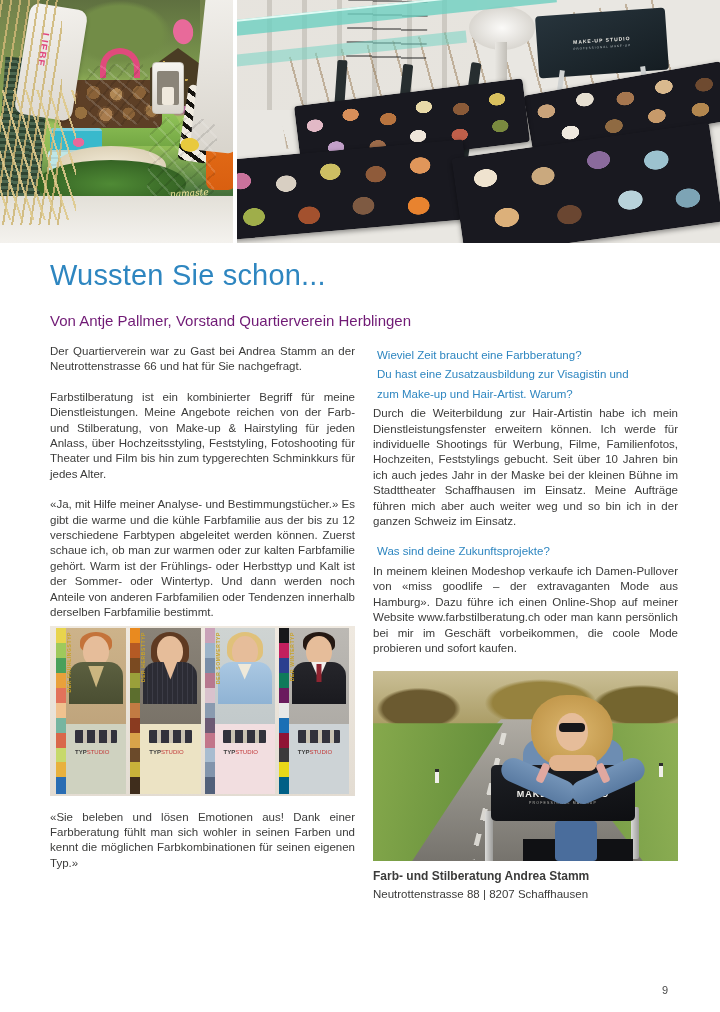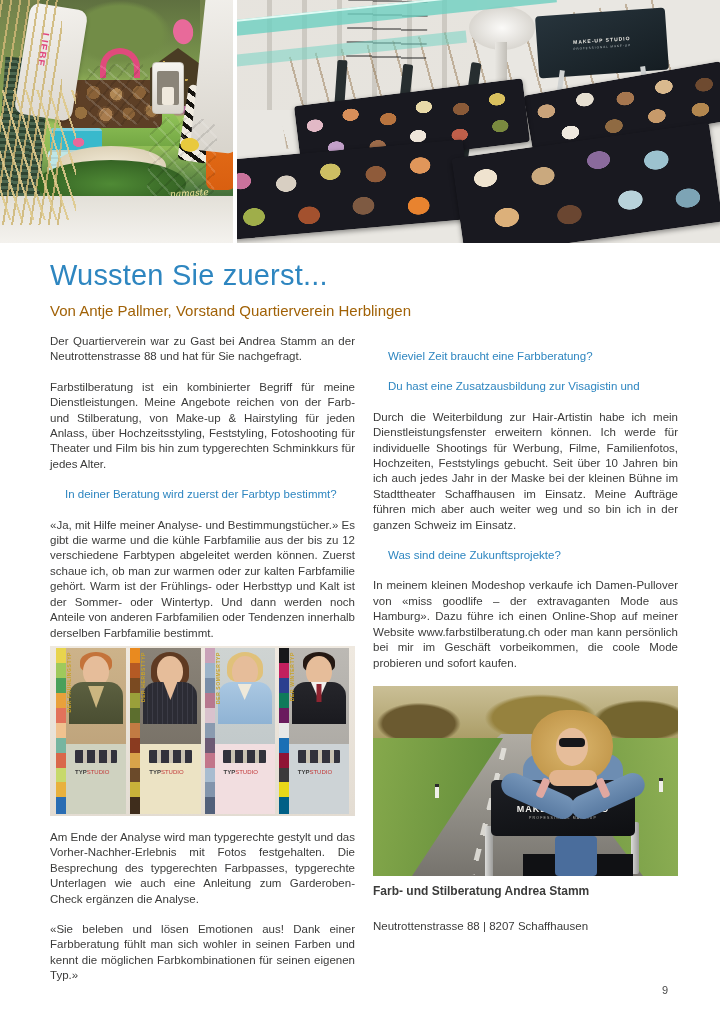--- a/index.html
+++ b/index.html
@@ -136,25 +136,25 @@
       radial-gradient(18px 14px at 88% 72%, #7da4b5 0 66%, transparent 70%); }
 
   
   .caption-strip { position:absolute; left:0; top:213px; width:720px; height:30px;
     background:rgba(255,255,255,.85); display:flex; align-items:center; padding-left:50px; z-index:5; }
   .caption-strip span { font-size:13px; font-weight:bold; color:#3b3b3a; }
 
   
   .article { position:absolute; left:0; top:243px; width:720px; }
   .title { margin:16px 50px 0; font-size:29px; font-weight:400; color:#2e86c0; letter-spacing:.2px; }
-  .byline { margin:10px 50px 0; font-size:15px; color:#a16207; }
+  .byline { margin:20px 50px 0; font-size:15px; color:#701a75; }
   .columns { display:flex; gap:18px; margin:15px 42px 0 50px; }
   .col { width:305px; }
   .col p { font-size:11.5px; line-height:15.4px; color:#3b3b3a; text-align:justify; margin:0 0 15px; }
-  .col .sec { font-size:11.5px; line-height:15.4px; color:#2e86c0; margin:15px; font-weight:400; }
+  .col .sec { font-size:11.5px; line-height:15.4px; color:#2e86c0; margin:4px; font-weight:400; }
 
   
   .fig-types { position:relative; width:305px; height:170px; margin:5px 0 14px; background:linear-gradient(180deg,#efe9e0,#e3dcd2); display:flex; gap:4px; padding:2px 6px; overflow:hidden; }
   .type-panel { position:relative; flex:1; display:flex; overflow:hidden; background:#777; }
   .type-strip { width:10px; height:100%; }
   .strip-spring { background:linear-gradient(180deg,#e8d44d 0 9%,#9fc95c 9% 18%,#4ba05a 18% 27%,#e9a13b 27% 36%,#e2725b 36% 45%,#f0c28f 45% 54%,#76b5a0 54% 63%,#d9684a 63% 72%,#c7d96b 72% 81%,#e8b13e 81% 90%,#2a6db3 90% 100%); }
   .strip-autumn { background:linear-gradient(180deg,#e98a1f 0 9%,#b55a24 9% 18%,#7a4a21 18% 27%,#9aa03a 27% 36%,#5c6e2e 36% 45%,#c27b43 45% 54%,#8a3b20 54% 63%,#d9a34a 63% 72%,#6b4a2a 72% 81%,#c9b23a 81% 90%,#3f2d1c 90% 100%); }
   .strip-summer { background:linear-gradient(180deg,#c9a2b8 0 9%,#9db4c9 9% 18%,#7a8ea8 18% 27%,#b7788f 27% 36%,#d9c2cd 36% 45%,#8a9bb0 45% 54%,#6d5a74 54% 63%,#c2758a 63% 72%,#a8bcd0 72% 81%,#8294ac 81% 90%,#52607a 90% 100%); }
   .strip-winter { background:linear-gradient(180deg,#17171a 0 9%,#c21f5e 9% 18%,#2b3f8f 18% 27%,#0e7a5a 27% 36%,#6a1b5e 36% 45%,#e8e8e8 45% 54%,#1b6fb5 54% 63%,#8f1436 63% 72%,#3a3a3c 72% 81%,#e8d818 81% 90%,#005f86 90% 100%); }
   .type-body { position:relative; flex:1; }
@@ -213,21 +213,21 @@
   .a-face { position:absolute; left:183px; top:42px; width:32px; height:38px; background:#e6bd9a; border-radius:50%; z-index:6; }
   .a-glasses { position:absolute; left:186px; top:52px; width:26px; height:9px; background:#17171a; border-radius:4px; z-index:7; }
   .a-arm { position:absolute; width:78px; height:24px; background:linear-gradient(180deg,#7494b8,#5a7ba2); border-radius:12px; z-index:6; }
   .a-cuff { position:absolute; width:8px; height:20px; background:#e0a8a0; border-radius:3px; z-index:7; }
   .a-hands { position:absolute; left:176px; top:84px; width:48px; height:16px; background:#e2b48e; border-radius:8px; z-index:7; }
   .a-torso { position:absolute; left:150px; top:68px; width:100px; height:40px; background:#6d8db2; border-radius:16px 16px 0 0; z-index:3; }
   .a-jeans { position:absolute; left:182px; top:150px; width:42px; height:40px; background:#4a6d9c; z-index:4; border-radius:4px; }
 
   
   .contact { margin-top:2px; }
-  .contact .c-name { font-size:12px; font-weight:bold; color:#3b3b3a; margin-bottom:20px; }
+  .contact .c-name { font-size:12px; font-weight:bold; color:#3b3b3a; margin-bottom:3px; }
   .contact .c-line { font-size:11.5px; color:#3b3b3a; line-height:16px; }
   .pagenum { position:absolute; right:52px; bottom:16px; font-size:11px; color:#4a4a4a; }
 </style>
 </head>
 <body>
 
 <div class="page">
 
   <div class="hero">
     <div class="photo photo-left">
@@ -275,29 +275,28 @@
       <div class="abs tray tray-b"></div>
       <div class="abs tray tray-a"></div>
       <div class="abs tray tray-c"></div>
       <div class="abs tray tray-d"></div>
       <div class="abs glass1"></div>
       <div class="abs glass2"></div>
     </div>
   </div>
 
   <div class="article">
-    <h1 class="title">Wussten Sie zuerst...</h1>
+    <h1 class="title">Wussten Sie schon...</h1>
     <div class="byline">Von Antje Pallmer, Vorstand Quartierverein Herblingen</div>
 
     <div class="columns">
 
       <div class="col">
-        <p>Der Quartierverein war zu Gast bei Andrea Stamm an der Neutrottenstrasse 88 und hat für Sie nachgefragt.</p>
+        <p>Der Quartierverein war zu Gast bei Andrea Stamm an der Neutrottenstrasse 66 und hat für Sie nachgefragt.</p>
         <p>Farbstilberatung ist ein kombinierter Begriff für meine Dienstleistungen. Meine Angebote reichen von der Farb- und Stilberatung, von Make-up &amp; Hairstyling für jeden Anlass, über Hochzeitsstyling, Feststyling, Fotoshooting für Theater und Film bis hin zum typgerechten Schminkkurs für jedes Alter.</p>
-        <h4 class="sec">In deiner Beratung wird zuerst der Farbtyp bestimmt?</h4>
         <p style="margin-bottom:0;">«Ja, mit Hilfe meiner Analyse- und Bestimmungstücher.» Es gibt die warme und die kühle Farbfamilie aus der bis zu 12 verschiedene Farbtypen abgeleitet werden können. Zuerst schaue ich, ob man zur warmen oder zur kalten Farbfamilie gehört. Warm ist der Frühlings- oder Herbsttyp und Kalt ist der Sommer- oder Wintertyp. Und dann werden noch Anteile von anderen Farbfamilien oder Tendenzen innerhalb derselben Farbfamilie bestimmt.</p>
 
         <div class="fig-types">
           <div class="type-panel">
             <div class="type-strip strip-spring"></div>
             <div class="type-body bg-spring">
               <span class="type-label">DER FRÜHLINGSTYP</span>
               <div class="hair hair-spring"></div>
               <div class="head"></div>
               <div class="torso torso-spring"></div>
@@ -341,27 +340,27 @@
               <div class="head"></div>
               <div class="torso torso-winter"></div>
               <div class="type-card card-winter">
                 <div class="thumbrow"></div>
                 <div class="typ-line"><span>TYP</span><em>STUDIO</em></div>
               </div>
             </div>
           </div>
         </div>
 
-        <p>Am Ende der Analyse wird man typgerechte gestylt und das Vorher-Nachher-Erlebnis mit Fotos festgehalten. Die Besprechung des typgerechten Farbpasses, typgerechte Unterlagen wie auch eine Anleitung zum Garderoben-Check ergänzen die Analyse.</p>
         <p>«Sie beleben und lösen Emotionen aus! Dank einer Farbberatung fühlt man sich wohler in seinen Farben und kennt die möglichen Farbkombinationen für seinen eigenen Typ.»</p>
       </div>
 
       <div class="col">
         <h4 class="sec">Wieviel Zeit braucht eine Farbberatung?</h4>
         <h4 class="sec">Du hast eine Zusatzausbildung zur Visagistin und</h4>
+        <h4 class="sec">zum Make-up und Hair-Artist. Warum?</h4>
         <p>Durch die Weiterbildung zur Hair-Artistin habe ich mein Dienstleistungsfenster erweitern können. Ich werde für individuelle Shootings für Werbung, Filme, Familienfotos, Hochzeiten, Feststylings gebucht. Seit über 10 Jahren bin ich auch jedes Jahr in der Maske bei der kleinen Bühne im Stadttheater Schaffhausen im Einsatz. Meine Aufträge führen mich aber auch weiter weg und so bin ich in der ganzen Schweiz im Einsatz.</p>
         <h4 class="sec">Was sind deine Zukunftsprojekte?</h4>
         <p>In meinem kleinen Modeshop verkaufe ich Damen-Pullover von «miss goodlife – der extravaganten Mode aus Hamburg». Dazu führe ich einen Online-Shop auf meiner Website www.farbstilberatung.ch oder man kann persönlich bei mir im Geschäft vorbeikommen, die coole Mode probieren und sofort kaufen.</p>
 
         <div class="fig-andrea">
           <div class="trees"></div>
           <div class="road"></div>
           <div class="field-l"></div>
           <div class="field-r"></div>
           <div class="centerline"></div>

